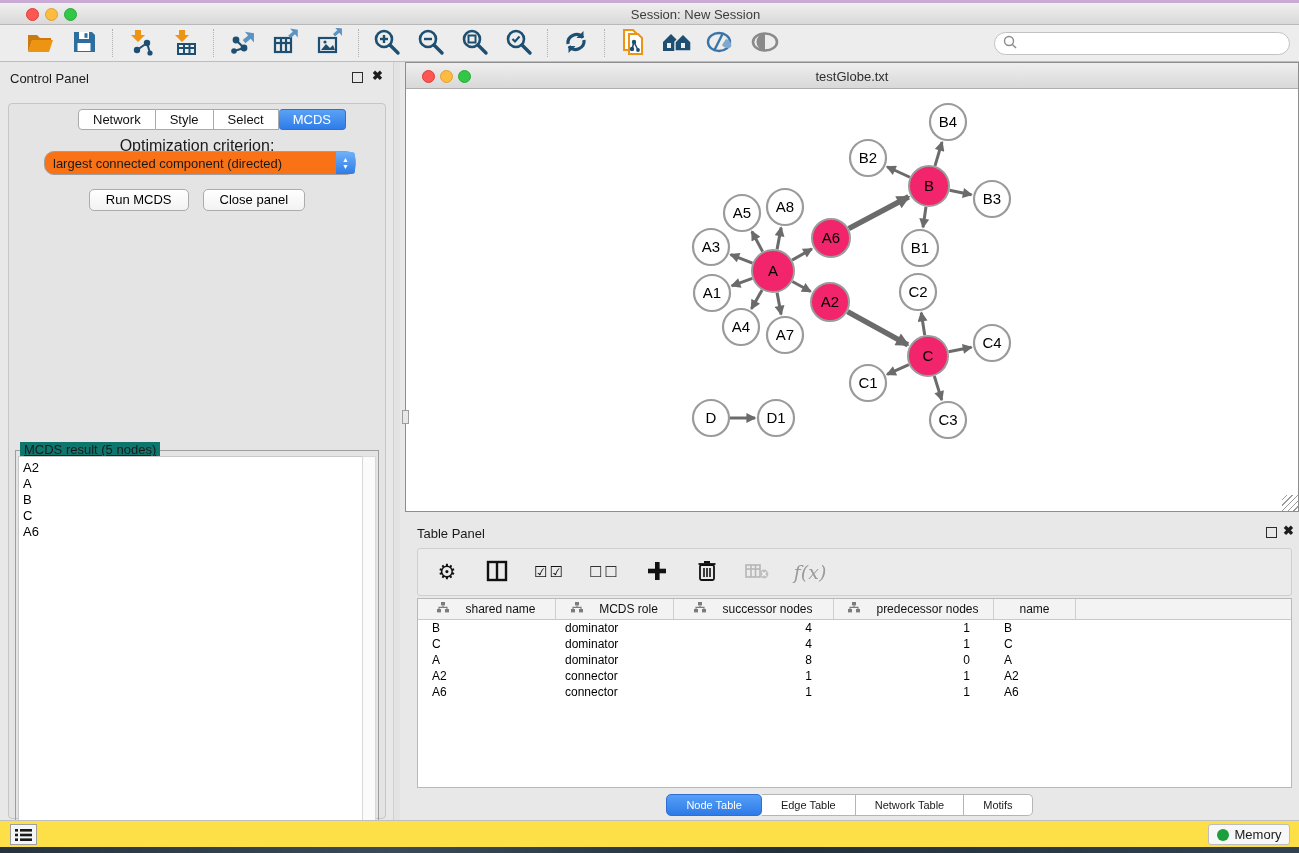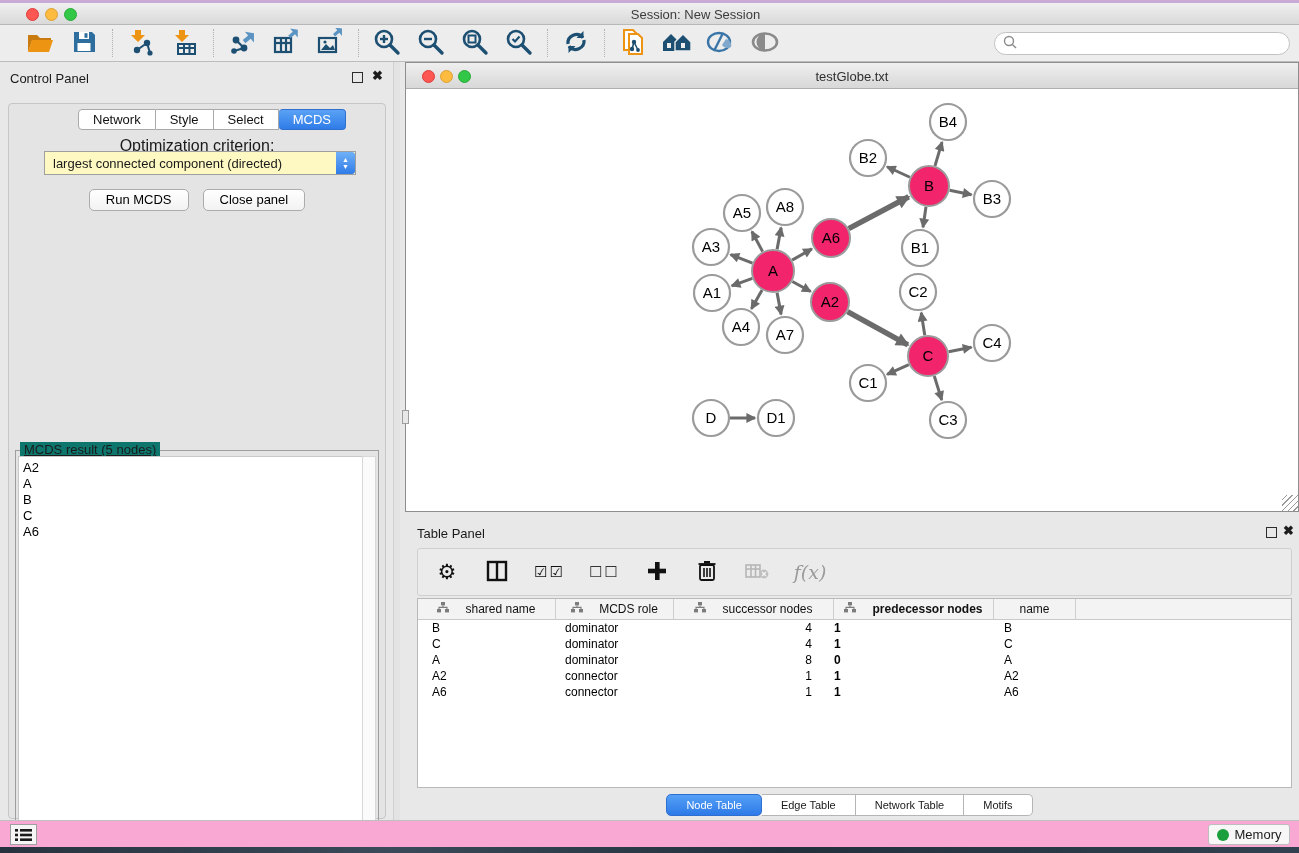--- a/index.html
+++ b/index.html
@@ -45,22 +45,22 @@
   .cp-tab { height:21px; padding:0 14px; background:#fff; border:1px solid #a9a9a9; border-left:none;
     font-size:13px; line-height:19px; color:#111; cursor:pointer; }
   .cp-tab:first-child { border-left:1px solid #a9a9a9; border-radius:4px 0 0 4px; }
   .cp-tab.active { background:linear-gradient(#5aa2f5,#2f7ce8); border-color:#2f6fd0; color:#fff; border-radius:4px; }
   .cp-tab:last-child:not(.active){ border-radius:0 4px 4px 0; }
 
   .cp-body { position:absolute; left:8px; top:41px; width:378px; height:760px; max-height:760px;
     background:#e4e4e4; border:1px solid #c6c6c6; border-radius:4px; height:760px; }
   .cp-body { height:760px; } 
   .opt-label { position:absolute; top:33px; width:100%; text-align:center; font-size:16px; }
-  .dropdown { position:absolute; left:35px; top:47px; width:312px; height:24px; background:#fef9c3;
-    border:1px solid #9f9f9f; border-radius:0; display:flex; align-items:center; cursor:pointer; }
+  .dropdown { position:absolute; left:35px; top:47px; width:312px; height:24px; background:#f97316;
+    border:1px solid #9f9f9f; border-radius:10px; display:flex; align-items:center; cursor:pointer; }
   .dropdown .dd-text { flex:1; padding-left:8px; font-size:13px; white-space:nowrap; }
   .dd-stepper { width:19px; height:22px; border-radius:0 3px 3px 0; background:linear-gradient(#6fb0f7,#2f7ce8);
     display:flex; flex-direction:column; align-items:center; justify-content:center; gap:1px; }
   .dd-stepper span { color:#fff; font-size:7px; line-height:6px; }
   .cp-buttons { position:absolute; top:85px; width:100%; display:flex; justify-content:center; gap:14px; }
   .btn { height:22px; padding:0 16px; background:linear-gradient(#ffffff,#f2f2f2); border:1px solid #acacac;
     border-radius:5px; font-size:13px; line-height:20px; cursor:pointer; }
 
   .result-group { position:absolute; left:6px; top:346px; width:364px; height:402px; border:1px solid #9e9e9e; }
   .result-legend { position:absolute; top:-9px; left:4px; background:#0f766e; padding:0 4px; font-size:13px;text-decoration:underline; }
@@ -96,32 +96,32 @@
   .data-table { position:absolute; left:17px; top:81px; width:875px; height:190px; background:#fff;
     border:1px solid #b9b9b9; overflow:hidden; }
   .dt-header { display:flex; height:21px; border-bottom:1px solid #c9c9c9; background:#f3f3f3; }
   .dt-hcell { display:flex; align-items:center; justify-content:center; gap:16px; font-size:12px; color:#111;
     border-right:1px solid #cfcfcf; cursor:pointer; }
   .dt-row { display:flex; height:16px; align-items:center; }
   .dt-cell { font-size:12px; color:#000; white-space:nowrap; overflow:hidden; }
   .c0 { width:138px; padding-left:14px; }
   .c1 { width:118px; padding-left:9px; }
   .c2 { width:160px; text-align:right; padding-right:22px; }
-  .c3 { width:160px; padding-right:24px;font-weight:bold; }
+  .c3 { width:160px; text-align:right; padding-right:24px; }
   .c4 { width:82px; padding-left:10px; }
 
   .tp-tabs { position:absolute; top:277px; width:100%; display:flex; justify-content:center; }
   .tp-tab { height:22px; padding:0 19px; background:#fff; border:1px solid #b5b5b5; border-left:none;
     font-size:11px; line-height:20px; cursor:pointer; }
   .tp-tab:first-child { border-left:1px solid #b5b5b5; border-radius:5px 0 0 5px; }
   .tp-tab:last-child { border-radius:0 5px 5px 0; }
   .tp-tab.active { background:linear-gradient(#55a0f6,#2d7ae8); border-color:#2f6fd0; color:#fff; border-radius:5px; }
 
   
-  .statusbar { position:absolute; top:820px; left:0; width:100%; height:27px; background:#f9a8d4;
+  .statusbar { position:absolute; top:820px; left:0; width:100%; height:27px; background:#fde047;
     border-top:1px solid #c0c0c0; }
   .list-btn { position:absolute; left:10px; top:3px; width:27px; height:21px; background:#f5f5f5;
     border:1px solid #9f9f9f; display:flex; align-items:center; justify-content:center; cursor:pointer; }
   .memory-btn { position:absolute; right:9px; top:3px; width:82px; height:21px; background:#f7f7f7;
     border:1px solid #bdbdbd; border-radius:3px; display:flex; align-items:center; justify-content:center; gap:6px;
     font-size:13px; cursor:pointer; }
   .mem-dot { width:12px; height:12px; border-radius:50%; background:#1b9e3c; }
 
   svg text { font-family:"Liberation Sans", sans-serif; }
 </style>

